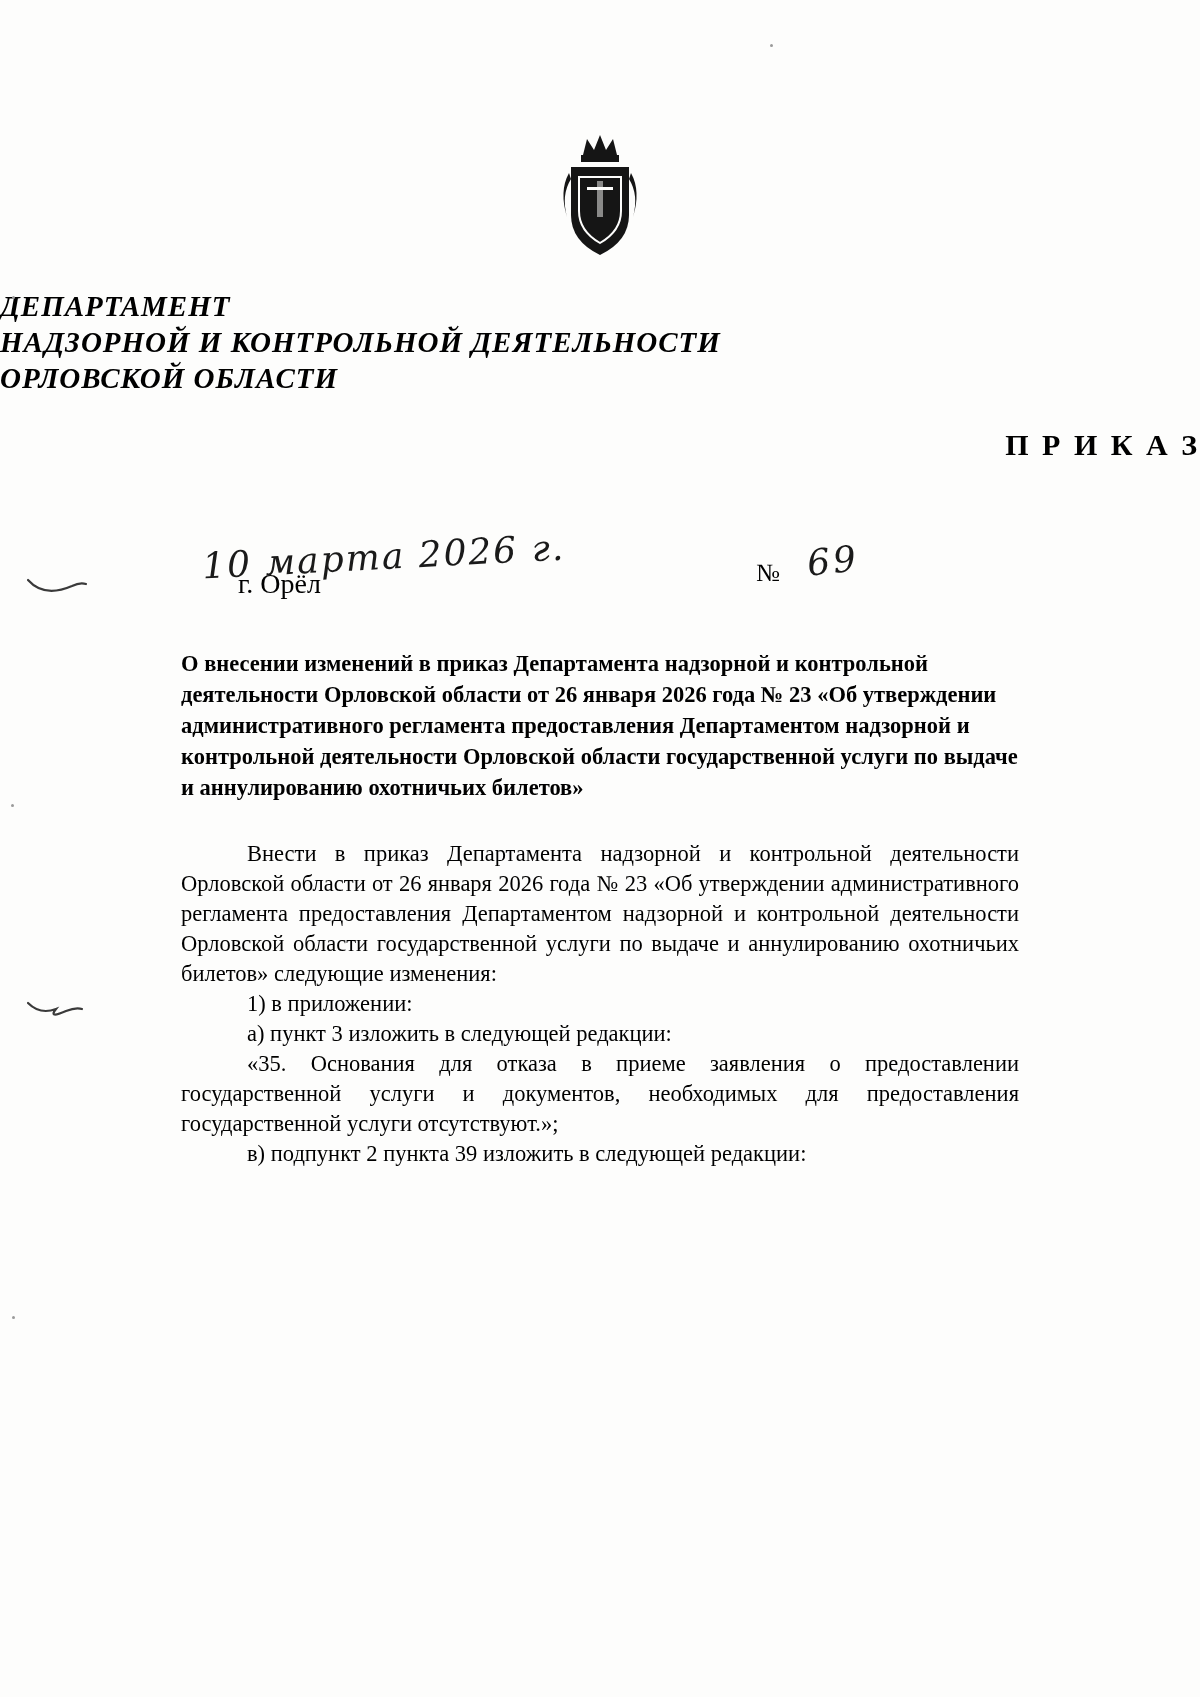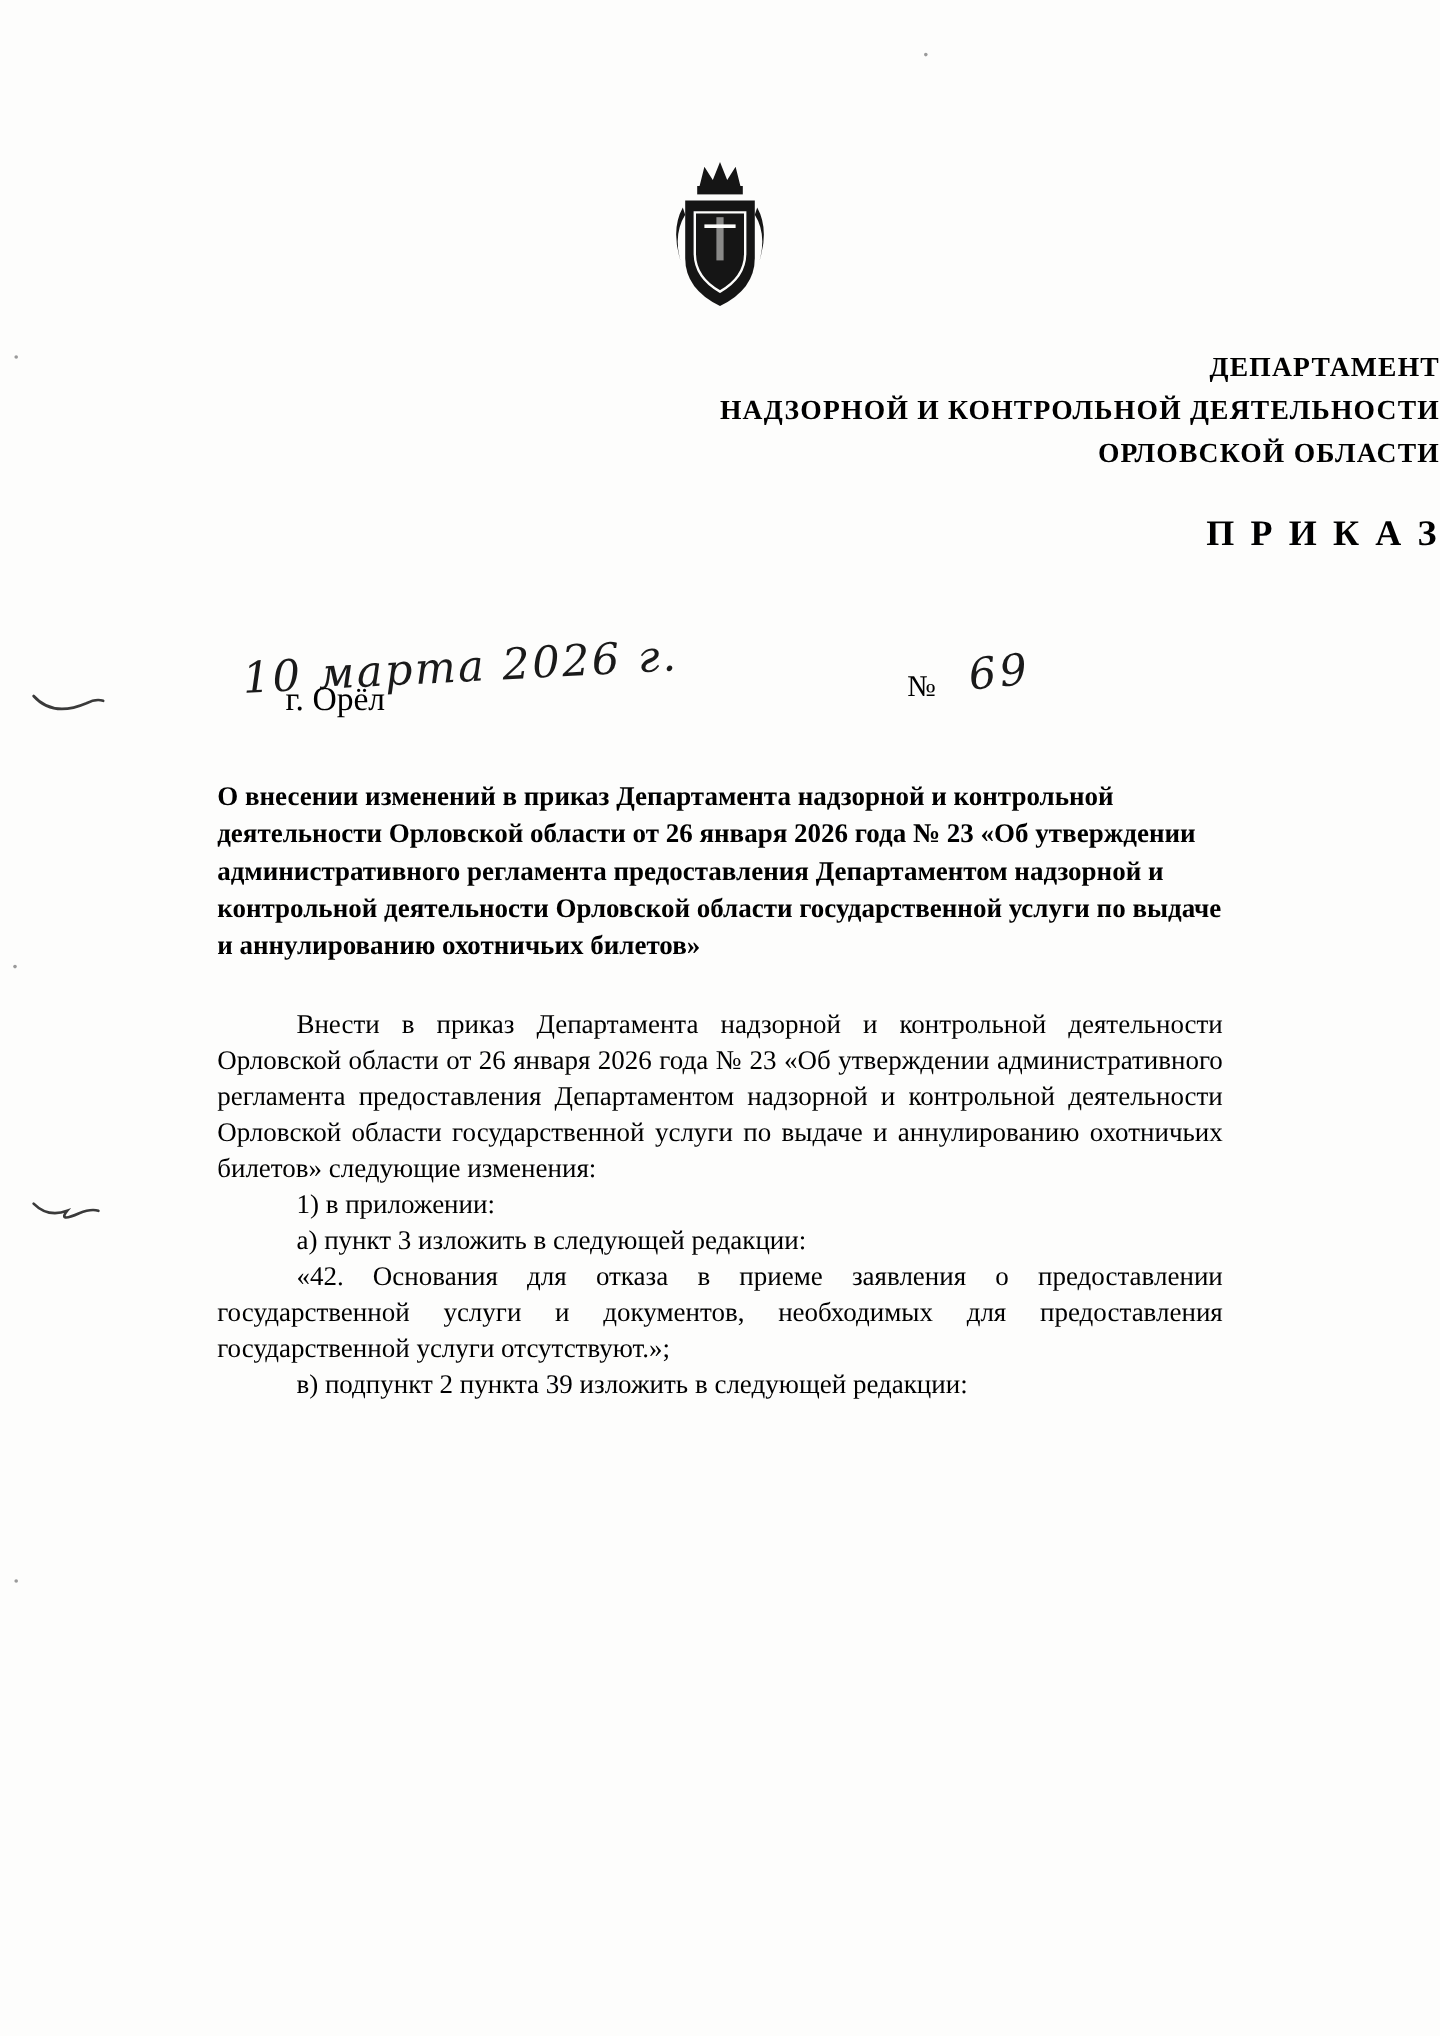--- a/index.html
+++ b/index.html
@@ -25,25 +25,26 @@
     width: 86px;
     height: 128px;
   }
 
   
   .org-name {
     position: absolute;
     top: 288px;
     left: 0;
     width: 100%;
-    text-align: right;
+    text-align: left;
     font-weight: bold;
-    font-size: 23px;
+    font-size: 29px;
     line-height: 36px;
     letter-spacing: 1px;
+    font-style: italic;
   }
 
   
   .doc-type {
     position: absolute;
     top: 428px;
     left: 0;
     width: 100%;
     text-align: right;
     font-weight: bold;
@@ -165,18 +166,18 @@
   <div class="speck" style="left:11px; top:804px;"></div>
   <div class="speck" style="left:12px; top:1316px;"></div>
   <div class="speck" style="left:770px; top:44px;"></div>
 
   <div class="content">
     <div class="doc-title">О внесении изменений в приказ Департамента надзорной и контрольной деятельности Орловской области от 26 января 2026 года № 23 «Об утверждении административного регламента предоставления Департаментом надзорной и контрольной деятельности Орловской области государственной услуги по выдаче и аннулированию охотничьих билетов»</div>
     <div class="body">
       <p>Внести в приказ Департамента надзорной и контрольной деятельности Орловской области от 26 января 2026 года № 23 «Об утверждении административного регламента предоставления Департаментом надзорной и контрольной деятельности Орловской области государственной услуги по выдаче и аннулированию охотничьих билетов» следующие изменения:</p>
       <p>1) в приложении:</p>
       <p>а) пункт 3 изложить в следующей редакции:</p>
-      <p>«42. Основания для отказа в приеме заявления о предоставлении государственной услуги и документов, необходимых для предоставления государственной услуги отсутствуют.»;</p>
+      <p>«35. Основания для отказа в приеме заявления о предоставлении государственной услуги и документов, необходимых для предоставления государственной услуги отсутствуют.»;</p>
       <p>в) подпункт 2 пункта 39 изложить в следующей редакции:</p>
     </div>
   </div>
 
 </div>
 
 </body></html>

